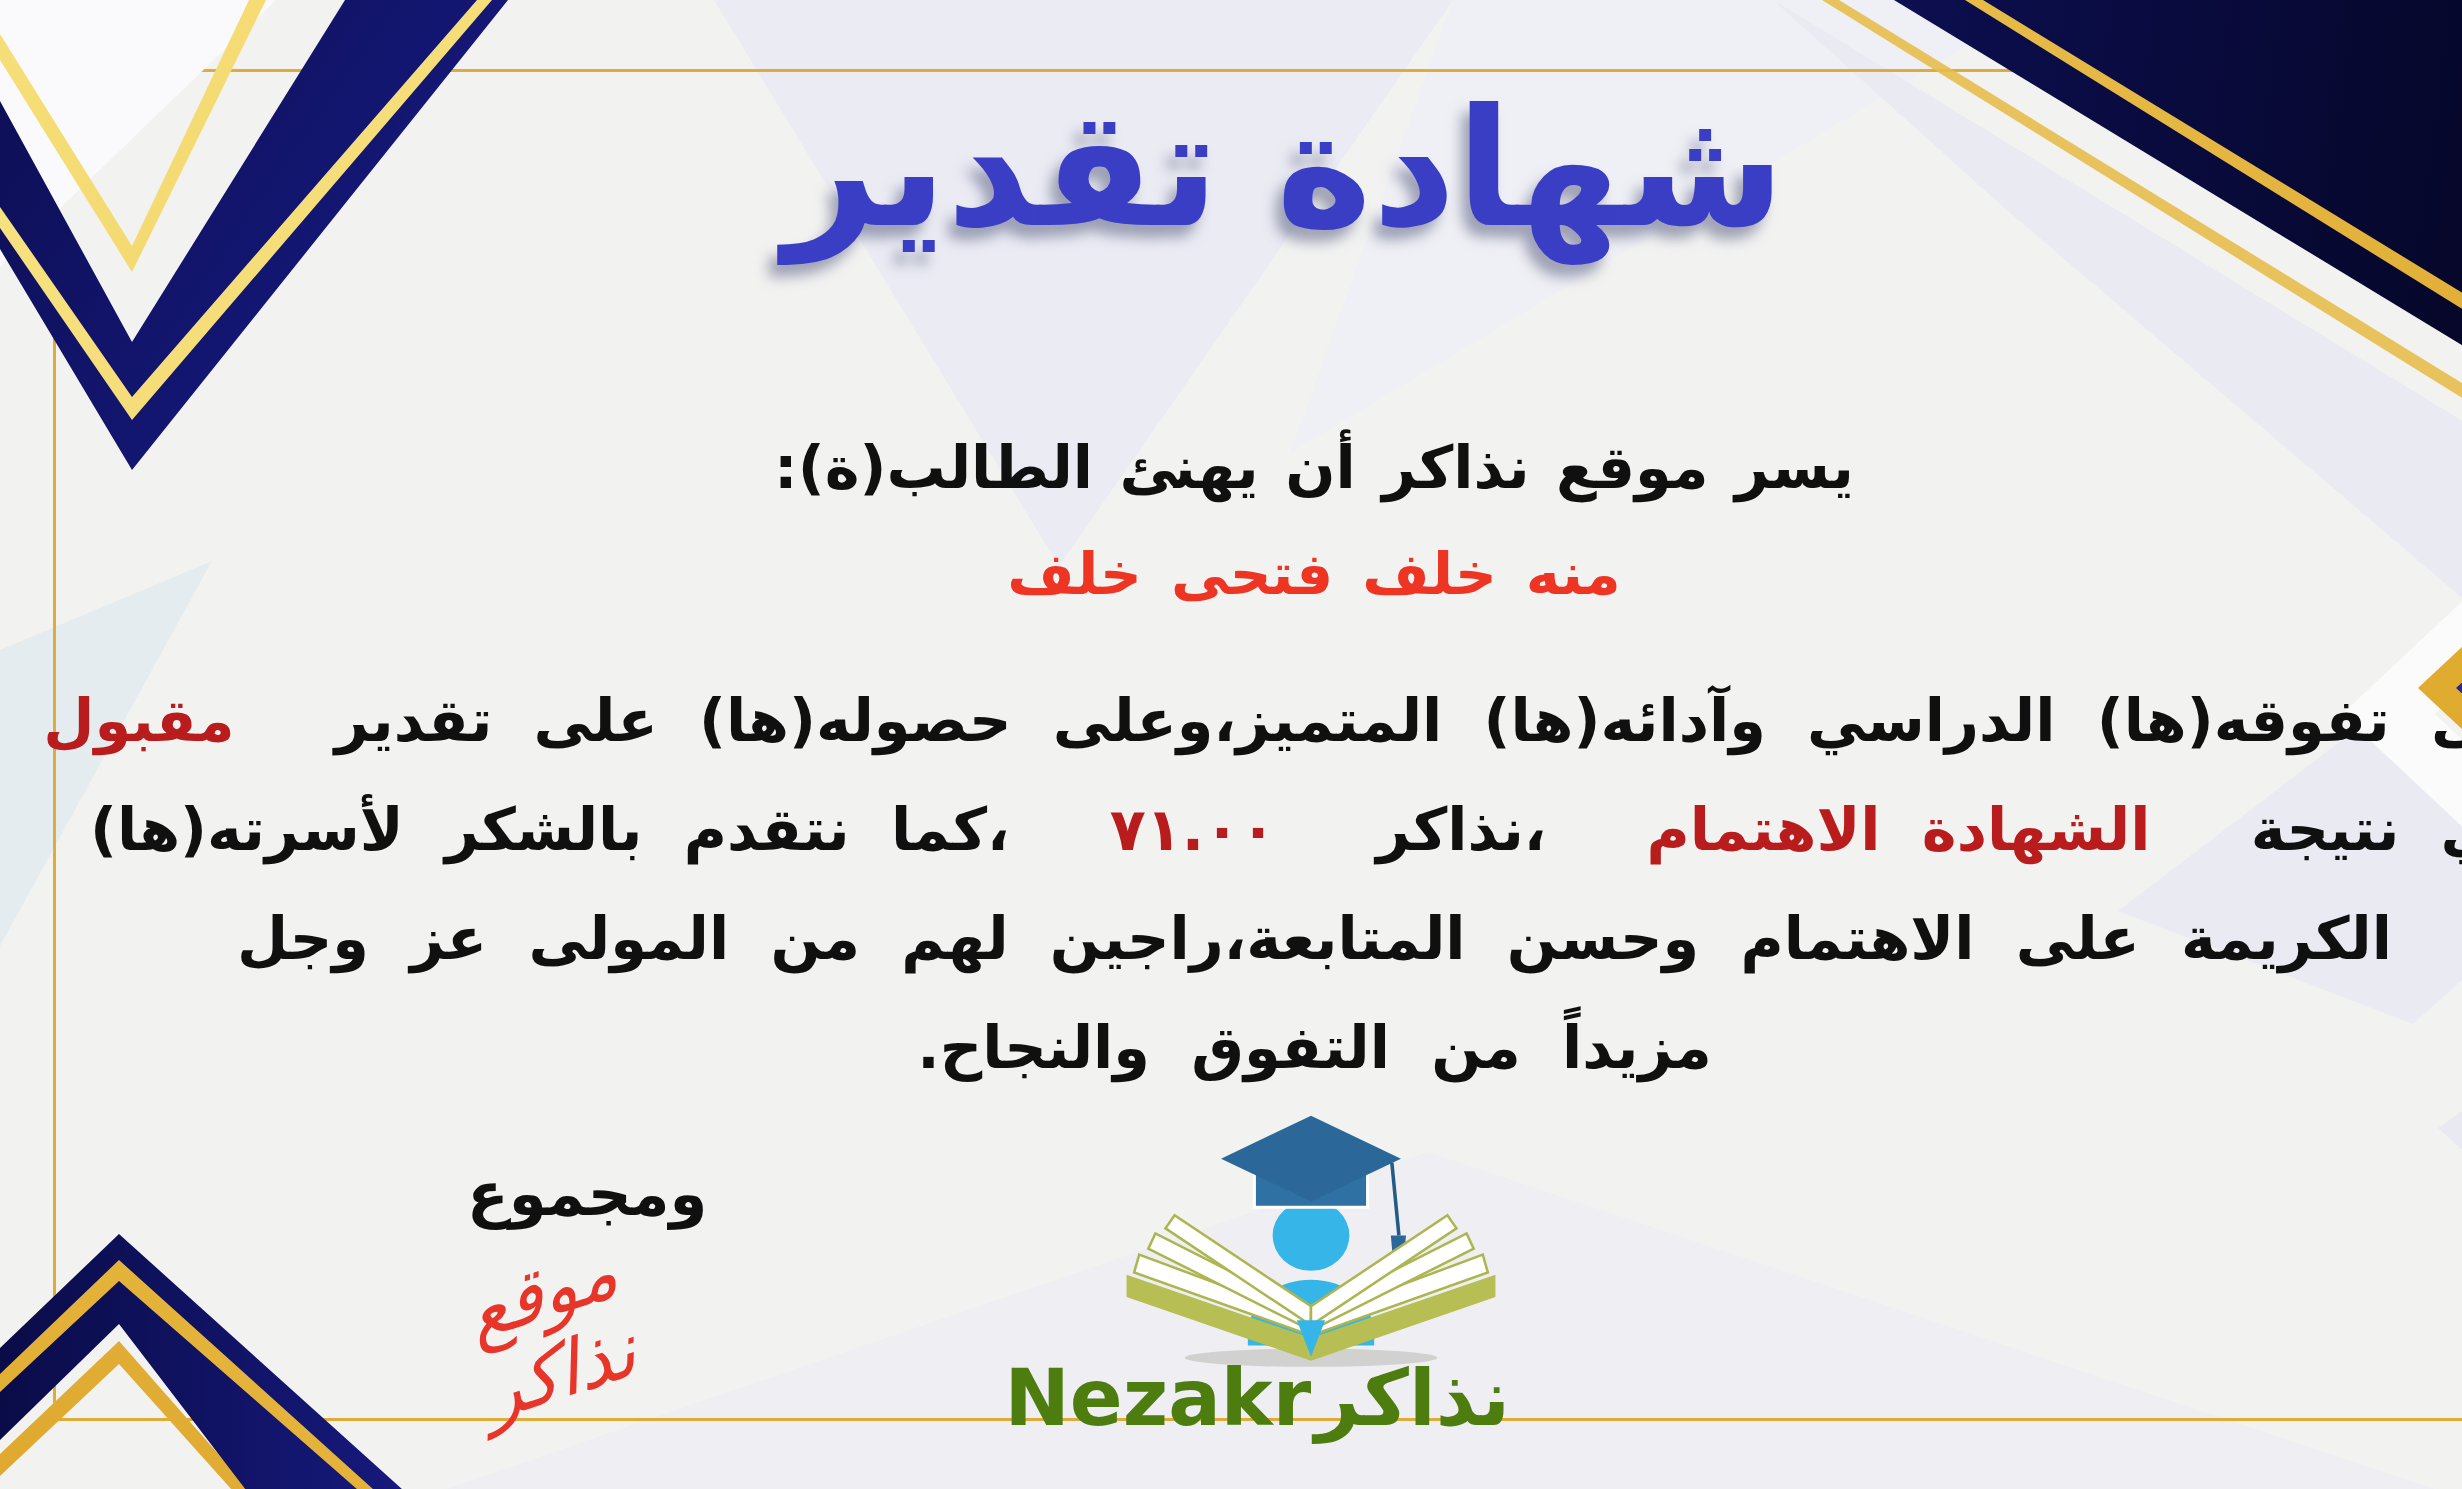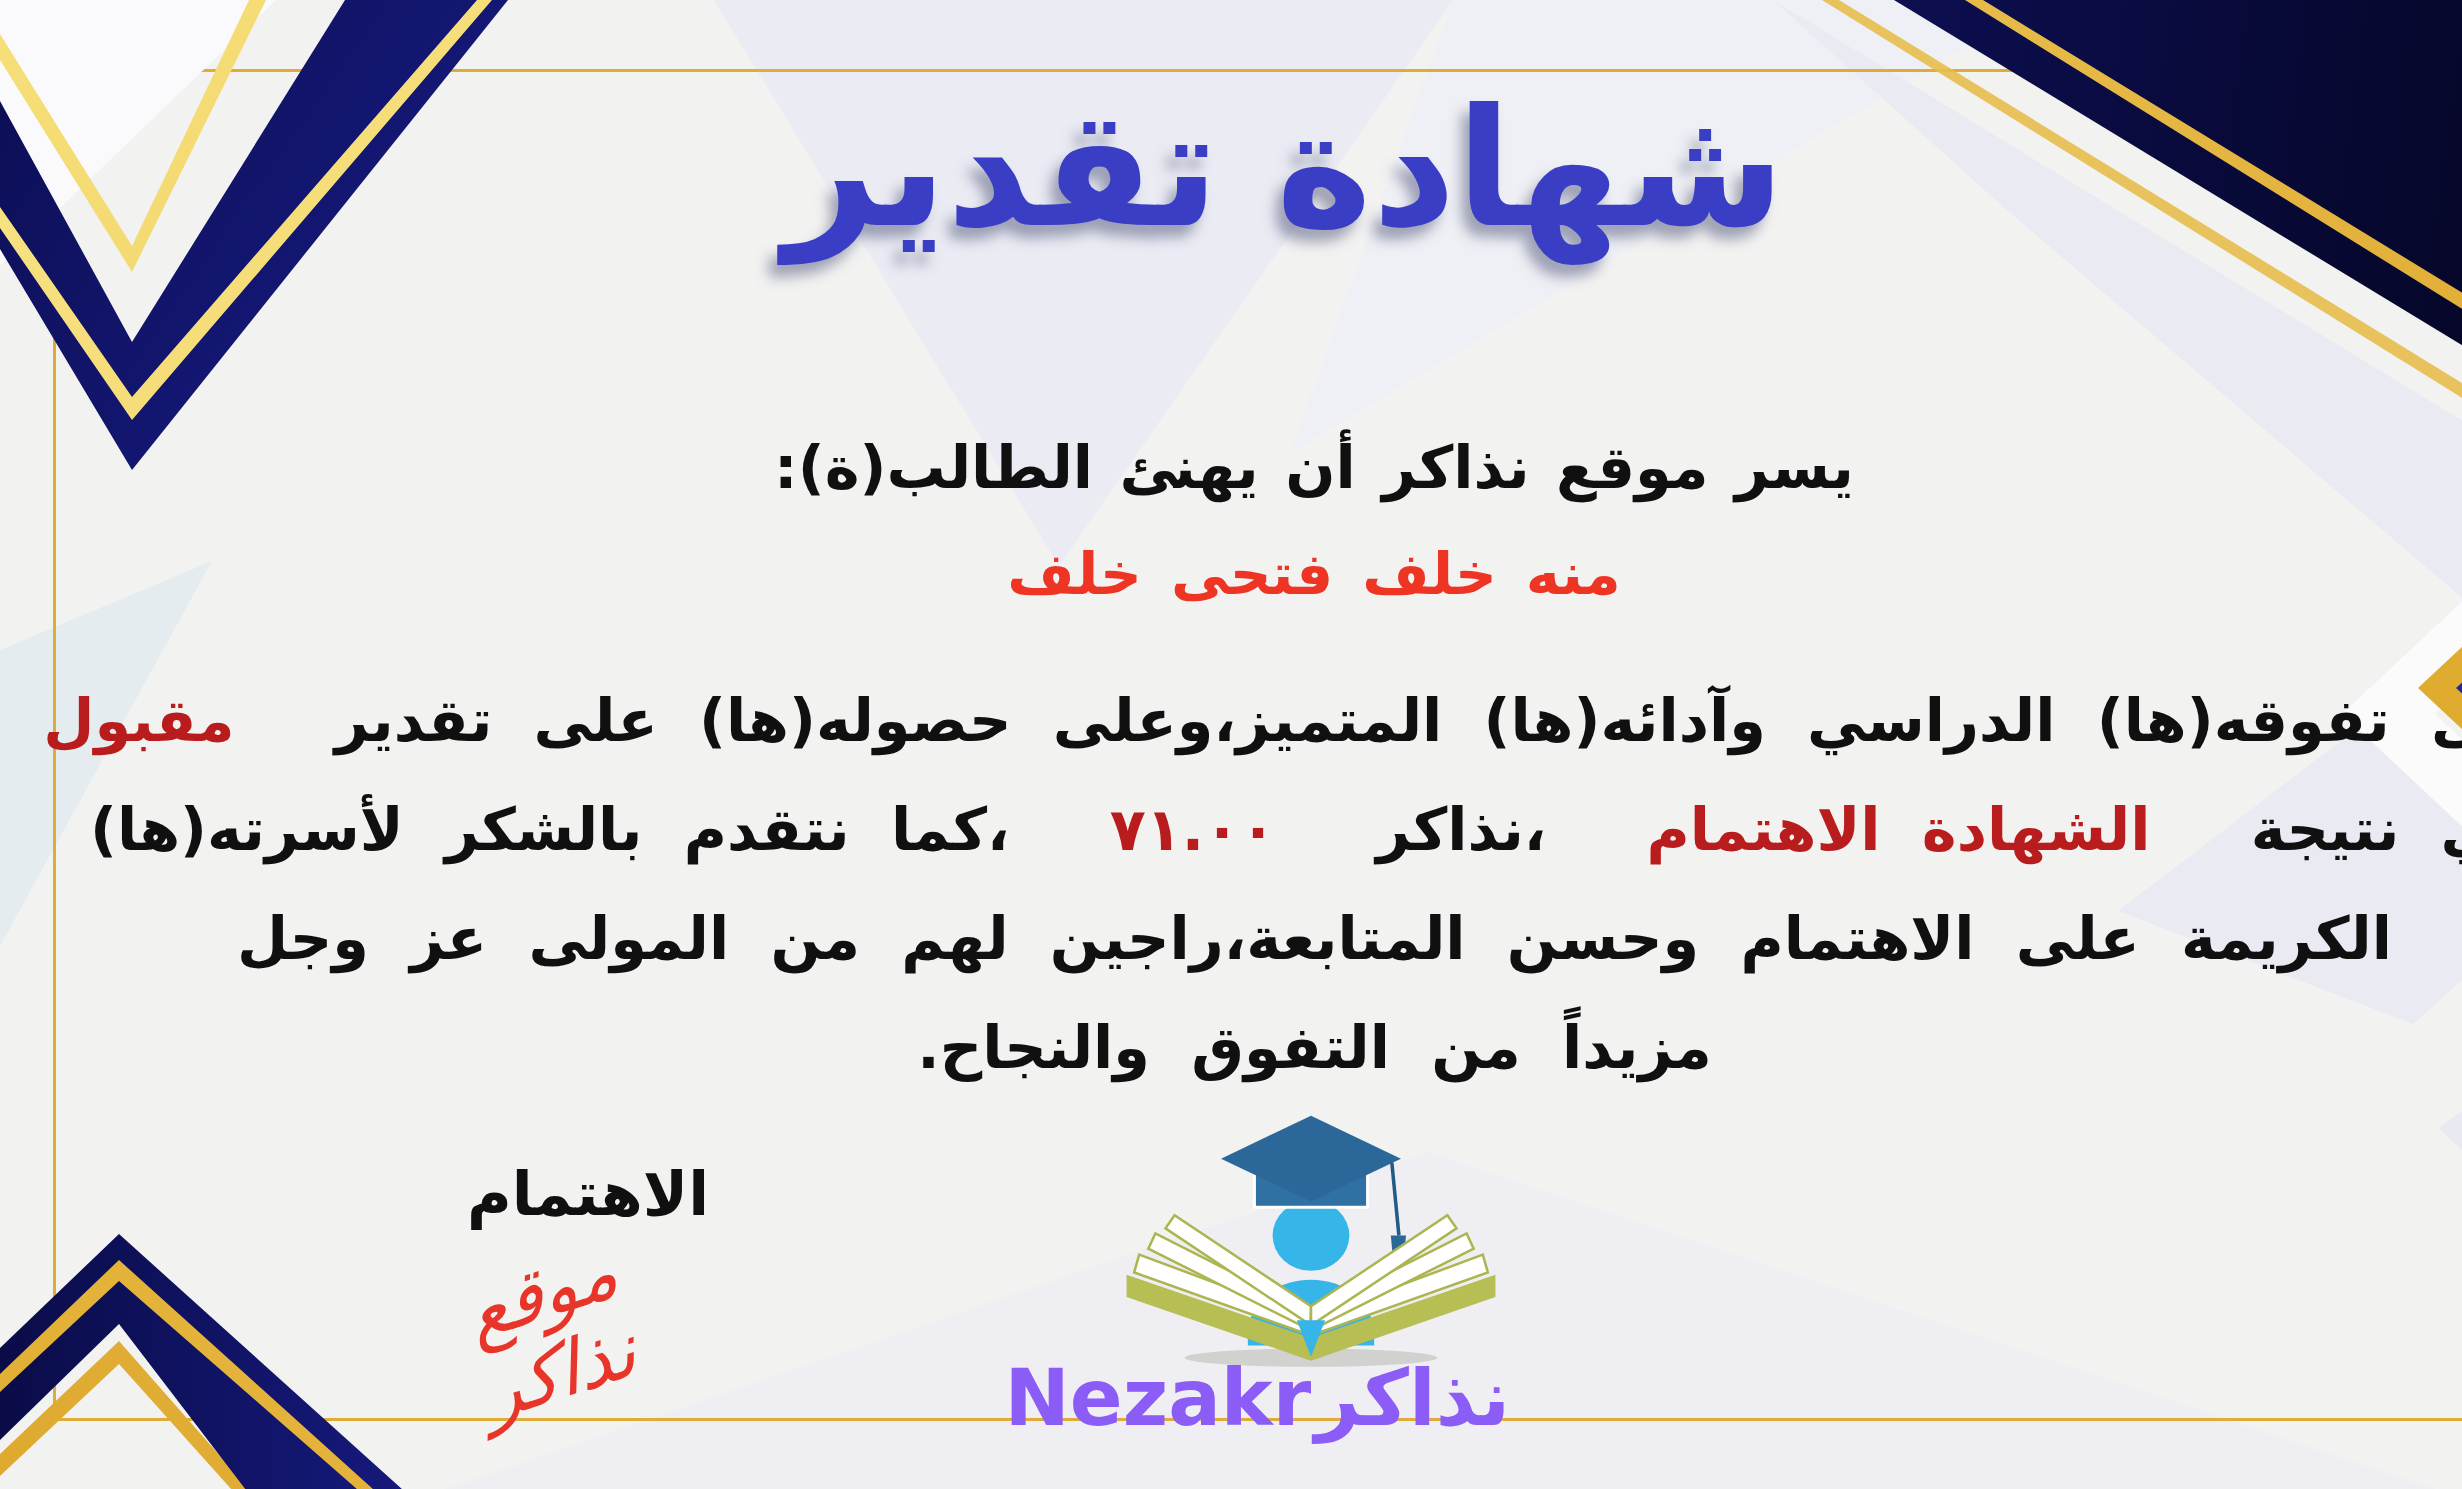--- a/index.html
+++ b/index.html
@@ -67,21 +67,21 @@
   .pline{height:109px;line-height:109px;white-space:nowrap;word-spacing:20.7px;}
   .red{color:#b91c1c;}
   .gap{margin:0 59px;}
   .sig-label{position:absolute;left:467px;top:1158px;
     font-size:61px;font-weight:bold;color:#101010;}
   .sig-script{position:absolute;left:389px;top:1251px;width:325px;text-align:center;
     font-size:74px;font-style:italic;color:#E8352A;
     transform:rotate(-18deg) skewX(-6deg);line-height:1.1;}
   .logo{position:absolute;left:1111px;top:1108px;width:399px;text-align:center;}
   .logo svg{display:block;margin:0 auto;}
-  .logo-text{margin-top:-11.8px;font-size:78px;font-weight:800;color:#8b5cf6;
+  .logo-text{margin-top:-11.8px;font-size:78px;font-weight:800;color:#4d7c0f;
     letter-spacing:0;line-height:1;}
   .logo-text .ar{margin-left:3.9px;}
 </style>
 </head>
 <body>
 
 <div>
 
   <div class="facet f1"></div>
   <div class="facet f2"></div>
@@ -124,21 +124,21 @@
         <span>في نتيجة</span>
         <span class="red gap">الشهادة الاهتمام</span>
         <span>،نذاكر</span>
         <span class="red gap">٧١.٠٠</span>
         <span>،كما نتقدم بالشكر لأسرته(ها)</span>
       </div>
       <div class="pline">الكريمة على الاهتمام وحسن المتابعة،راجين لهم من المولى عز وجل</div>
       <div class="pline">مزيداً من التفوق والنجاح.</div>
     </div>
 
-    <div class="sig-label" dir="rtl">الاهتمام</div>
+    <div class="sig-label" dir="rtl">ومجموع</div>
 
     <div class="sig-script" dir="rtl">موقع نذاكر</div>
 
     <div class="logo">
       <svg width="384" height="263" viewBox="0 0 760 520">
 
         <ellipse cx="380" cy="494" rx="250" ry="18" fill="rgba(120,118,100,0.25)"></ellipse>
 
         <g>
           <path d="M 255,452 C 255,302 505,302 505,452 L 505,470 L 255,470 Z" fill="#36B5E8"></path>

